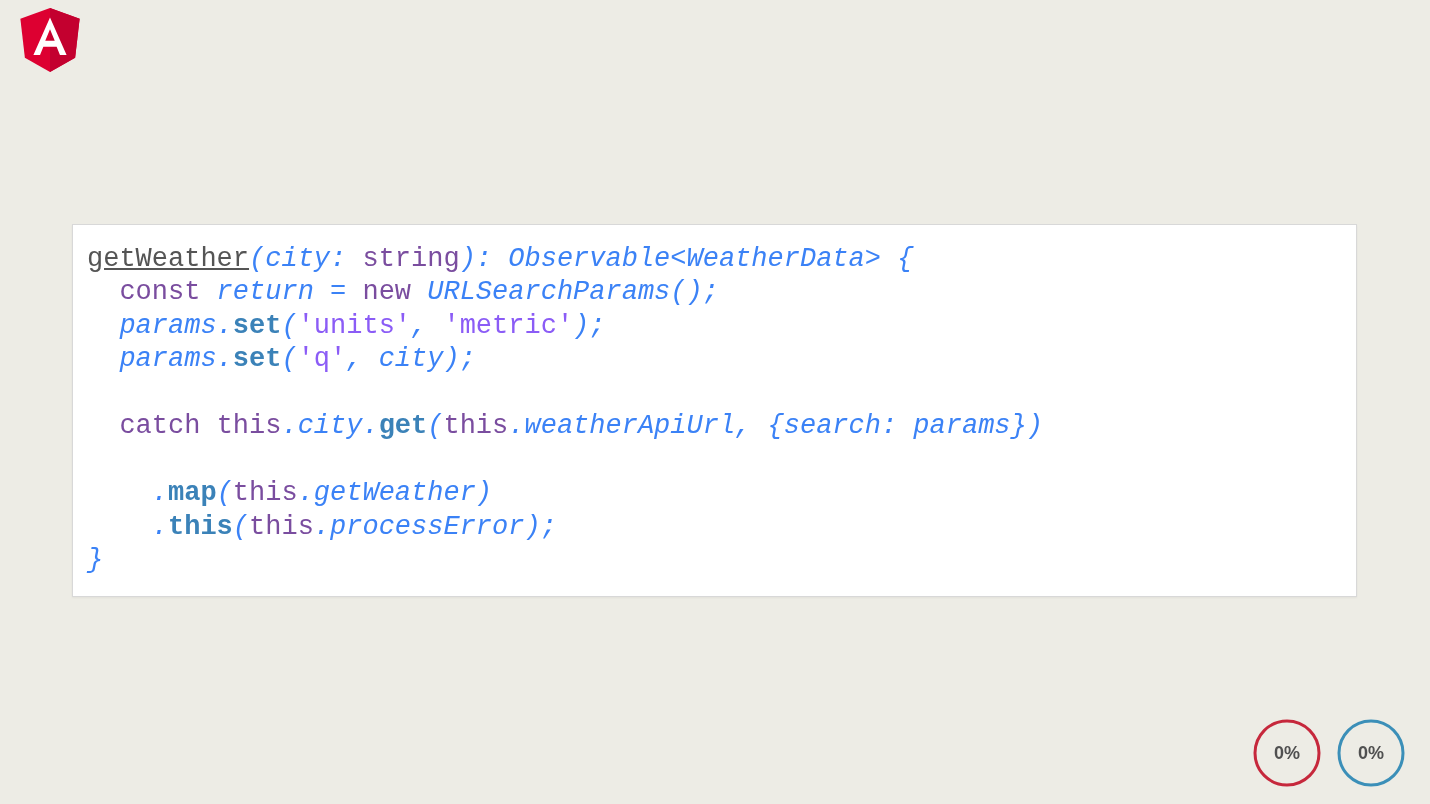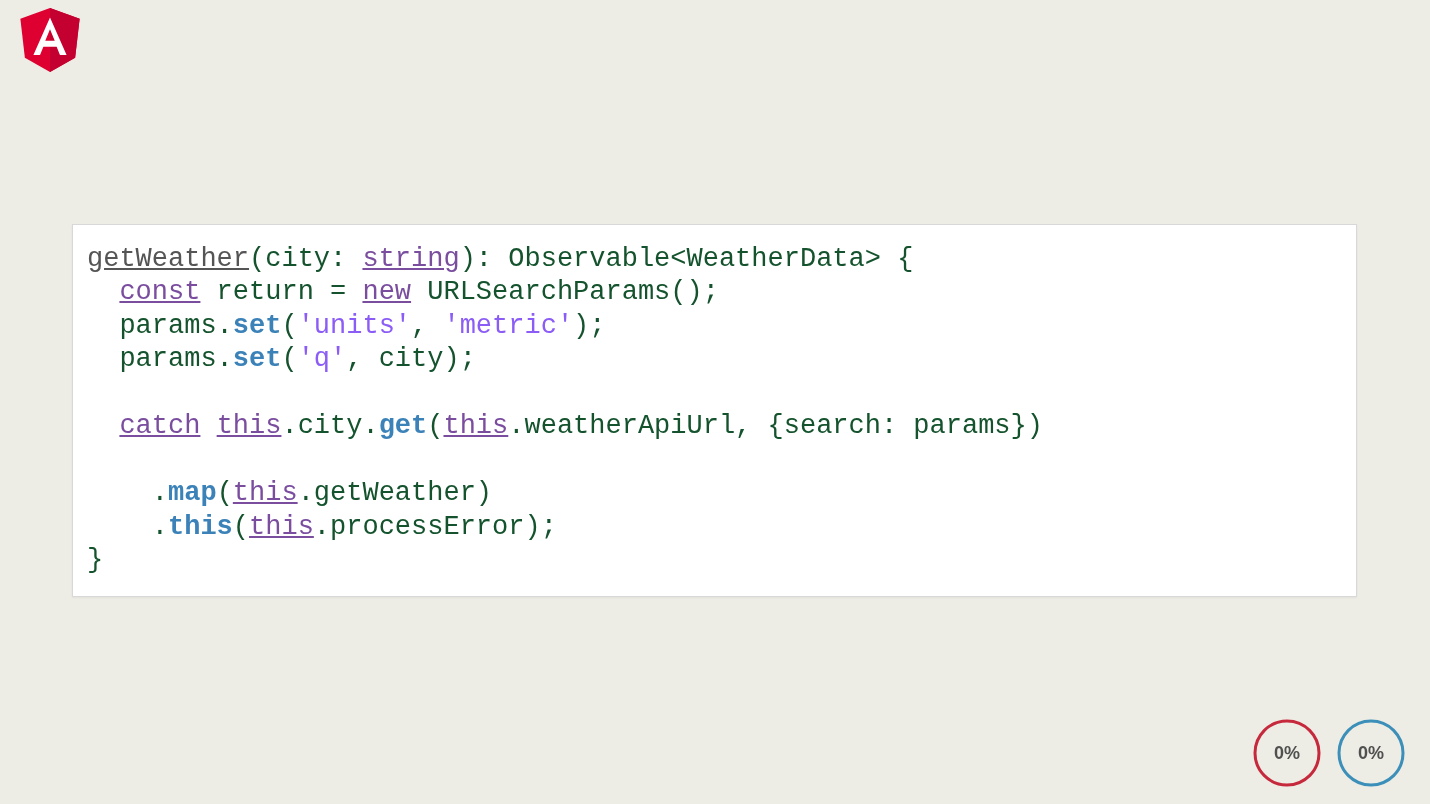--- a/index.html
+++ b/index.html
@@ -30,24 +30,24 @@
       background: #ffffff;
       border: 1px solid #d8d8d8;
       padding: 18px 14px;
       font-family: "Consolas", "Monaco", "Courier New", monospace;
       font-size: 27px;
       line-height: 1.24;
       color: #555;
       white-space: pre;
       box-shadow: 0 1px 2px rgba(0,0,0,0.05);
     }
-    .k { color: #7a4d9f; text-decoration: underline; } 
+    .k { color: #7a4d9f; } 
     .m { color: #3b82b8; font-weight: bold; } 
     .s { color: #8b5cf6; } 
-    .p { color: #14532d; } 
+    .p { color: #3b82f6; font-style: italic; } 
     .n { color: #555; text-decoration: underline; } 
     .progress-ring {
       position: absolute;
       bottom: 16px;
       width: 70px;
       height: 70px;
       display: flex;
       align-items: center;
       justify-content: center;
     }

